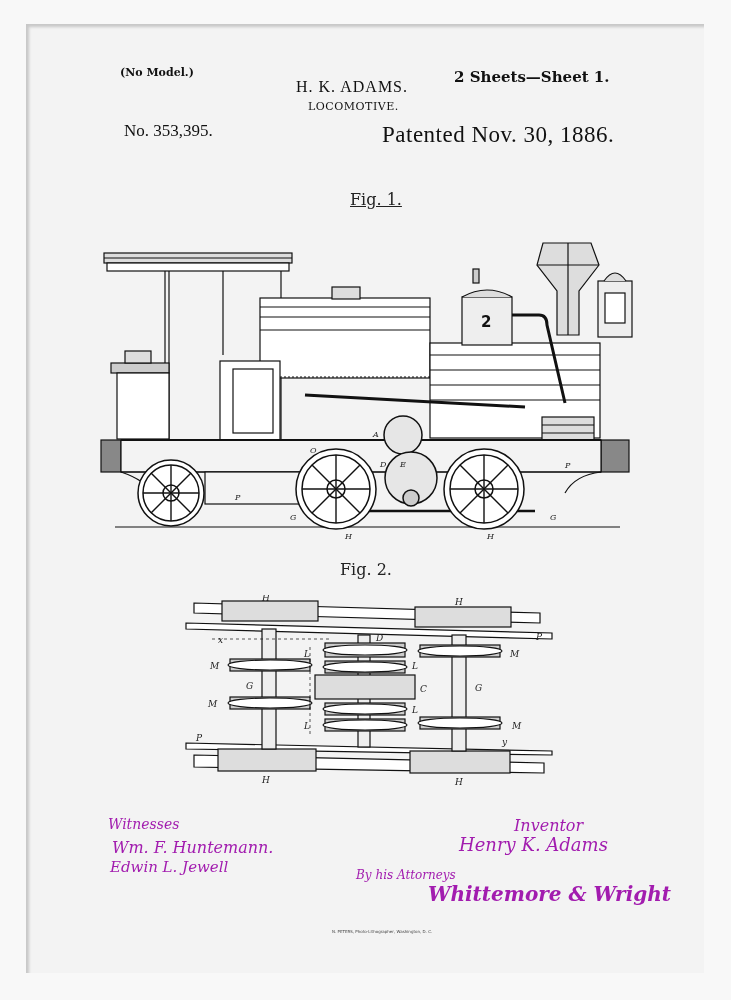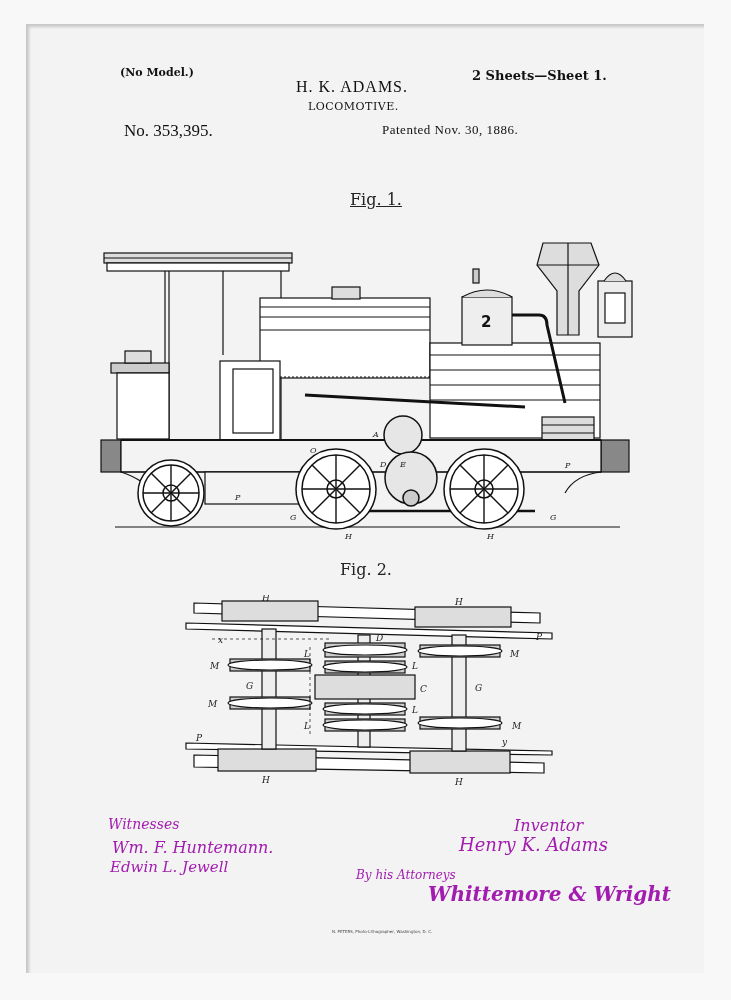--- a/index.html
+++ b/index.html
@@ -2,25 +2,25 @@
 <html><head>
 <meta charset="utf-8">
 <style>
   html, body { margin:0; padding:0; }
   body { width:731px; height:1000px; background:#f7f7f7; position:relative; overflow:hidden; font-family:"DejaVu Serif", serif; }
   .frame { position:absolute; left:0; top:0; width:731px; height:1000px; background:#f8f8f8; }
   .paper { position:absolute; left:26px; top:24px; width:678px; height:949px; background:#f3f3f3;
            box-shadow: inset 3px 3px 3px rgba(0,0,0,0.18); }
   .txt { position:absolute; color:#111; white-space:nowrap; }
   .no-model { left:120px; top:66px; font-size:11px; font-weight:bold; font-family:"DejaVu Serif", serif; }
-  .sheets { left:472px; top:68px; font-size:13px; font-weight:bold; }
+  .sheets { left:454px; top:68px; font-size:15px; font-weight:bold; }
   .inventor-name { left:296px; top:78px; font-size:16px; letter-spacing:1px; font-family:"Liberation Serif", serif; }
   .title { left:308px; top:100px; font-size:11px; letter-spacing:0.5px; }
   .patent-no { left:124px; top:121px; font-size:17px; font-family:"Liberation Serif", serif; }
-  .patent-date { left:382px; top:122px; font-size:13px; font-family:"Liberation Serif", serif; letter-spacing:0.5px; }
+  .patent-date { left:382px; top:122px; font-size:23px; font-family:"Liberation Serif", serif; letter-spacing:0.5px; }
   .fig { font-family:"DejaVu Serif", serif; font-size:16px; color:#222; }
   .fig1 { left:350px; top:190px; text-decoration:underline; }
   .fig2 { left:340px; top:560px; }
   .script { font-family:"DejaVu Serif", serif; font-style:italic; color:#a21caf; }
   .witnesses { left:108px; top:816px; font-size:14px; }
   .w1 { left:112px; top:838px; font-size:16px; }
   .w2 { left:110px; top:858px; font-size:15px; }
   .inv-label { left:514px; top:816px; font-size:16px; }
   .inv-sig { left:424px; top:834px; font-size:18px;margin-left:35px; }
   .by-label { left:356px; top:868px; font-size:12px; }

